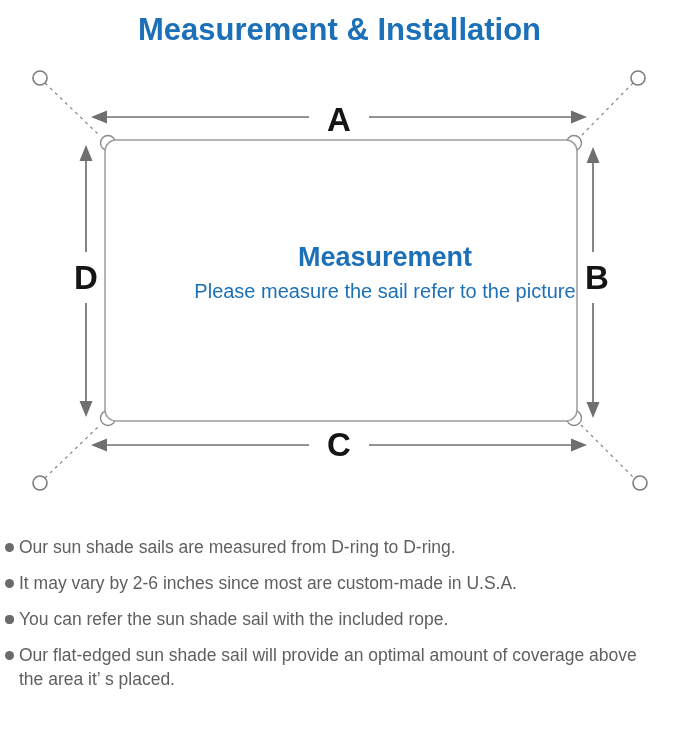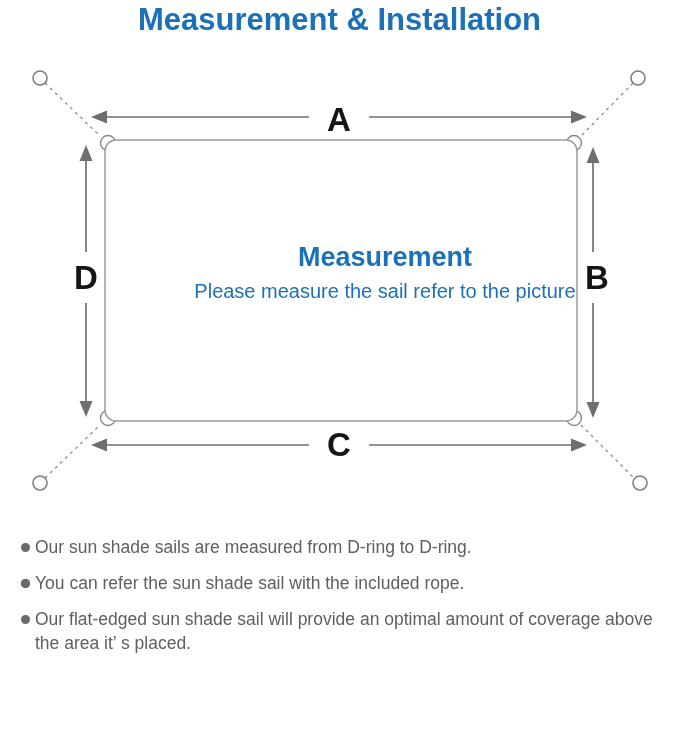--- a/index.html
+++ b/index.html
@@ -11,21 +11,21 @@
     --tether-gray:#8a8a8a;
     --arrow-gray:#6f6f6f;
     --label-black:#151515;
   }
   html,body{margin:0;padding:0;background:#ffffff;}
   .page{
     position:relative;width:679px;height:739px;background:#ffffff;overflow:hidden;
     font-family:"Liberation Sans", sans-serif;
   }
   .page-title{
-    position:absolute;top:0;left:0;right:0;margin:0;padding-top:2px;
+    position:absolute;top:0;left:0;right:0;margin:10px;padding-top:2px;
     text-align:center;font-size:31px;font-weight:700;color:var(--blue);
     letter-spacing:0px;
   }
   .diagram{position:absolute;top:0;left:0;width:679px;height:515px;}
   .diagram svg{position:absolute;top:0;left:0;}
   .tether{stroke:var(--tether-gray);stroke-width:1.3;stroke-dasharray:3 4;fill:none;}
   .anchor{fill:#ffffff;stroke:#7d7d7d;stroke-width:1.6;}
   .dring{fill:#ffffff;stroke:var(--tether-gray);stroke-width:1.4;}
   .sail{fill:#ffffff;stroke:var(--line-gray);stroke-width:1.5;}
   .arrow-line{stroke:var(--arrow-gray);stroke-width:1.7;}
@@ -39,21 +39,21 @@
   .label-c{left:339px;top:444px;}
   .label-d{left:86px;top:277px;}
   .center-text{position:absolute;left:105px;top:242px;width:560px;text-align:center;}
   .center-title{font-size:27px;font-weight:700;color:var(--center-blue);margin:0;}
   .center-sub{font-size:20px;color:var(--center-blue);margin:7px 0 0;}
   .notes{
     position:absolute;top:535px;left:0;width:662px;margin:0;padding:0;
     list-style:none;
   }
   .note{
-    position:relative;padding-left:19px;margin:0 0 12px 16px;
+    position:relative;padding-left:19px;margin:0 0 12px 0;
     font-size:17.5px;line-height:24px;color:var(--note-gray);
   }
   .note .dot{
     position:absolute;left:5px;top:8px;width:9px;height:9px;border-radius:50%;
     background:var(--dot-gray);
   }
 </style>
 </head>
 <body>
 
@@ -114,20 +114,24 @@
   </div>
 
   <ul class="notes">
 
   <li class="note">
       <span class="dot"></span>
       <span class="note-text">Our sun shade sails are measured from D-ring to D-ring.</span>
     </li>
       <li class="note">
       <span class="dot"></span>
+      <span class="note-text">It may vary by 2-6 inches since most are custom-made in U.S.A.</span>
+    </li>
+      <li class="note">
+      <span class="dot"></span>
     </li>
       <li class="note">
       <span class="dot"></span>
       <span class="note-text">You can refer the sun shade sail with the included rope.</span>
     </li>
       <li class="note">
       <span class="dot"></span>
       <span class="note-text">Our flat-edged sun shade sail will provide an optimal amount of coverage above the area it’ s placed.</span>
     </li>
     </ul>

